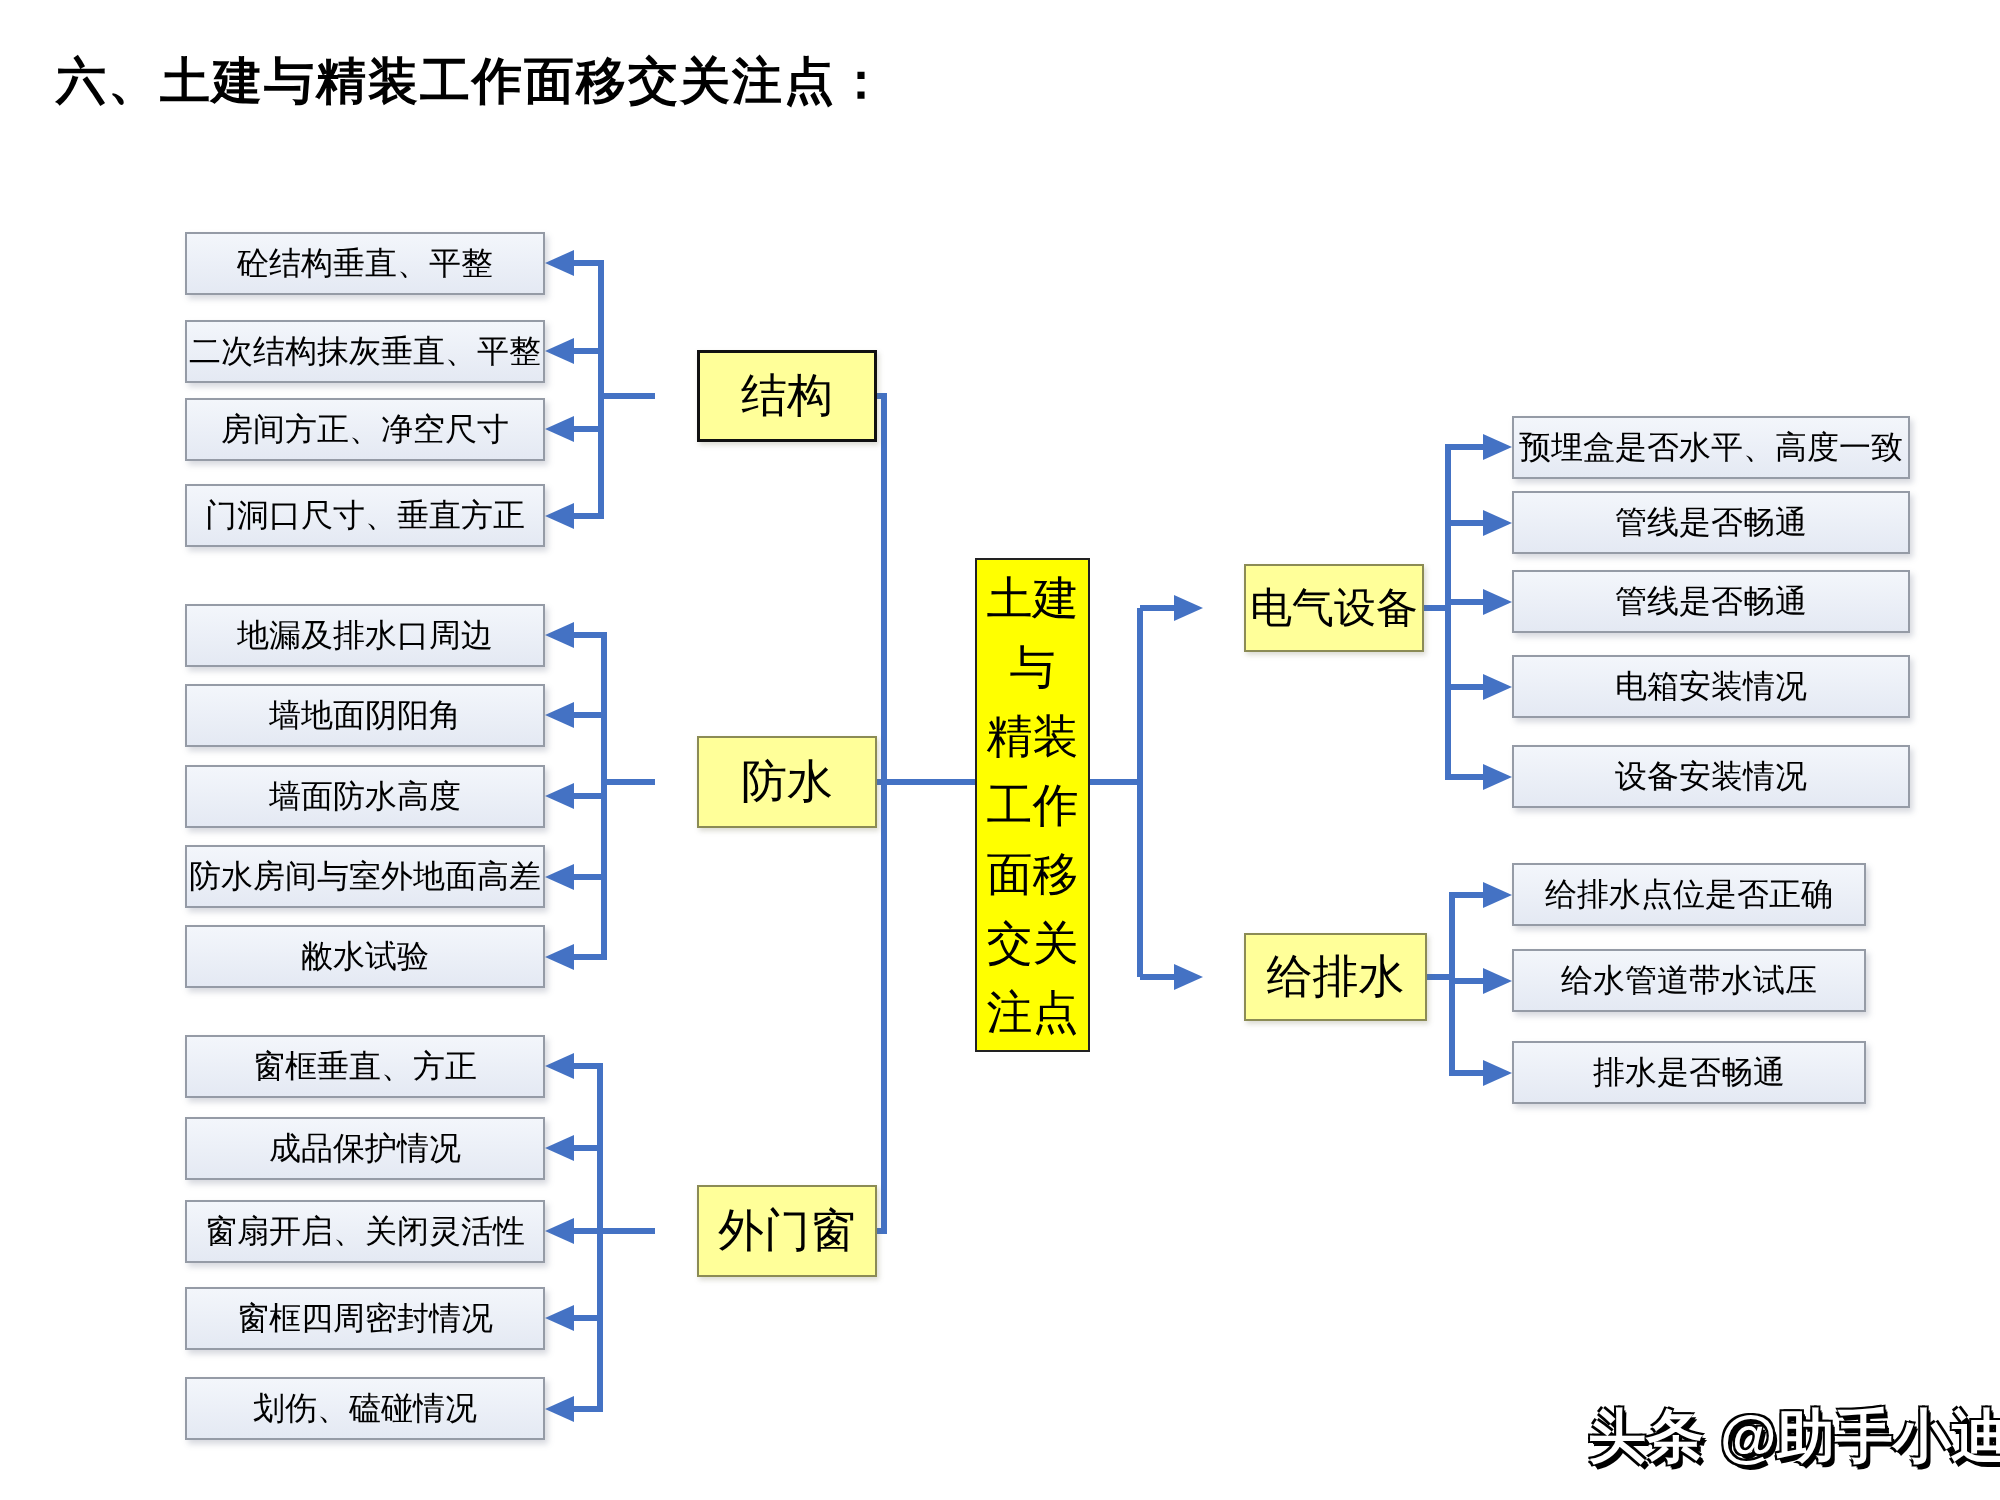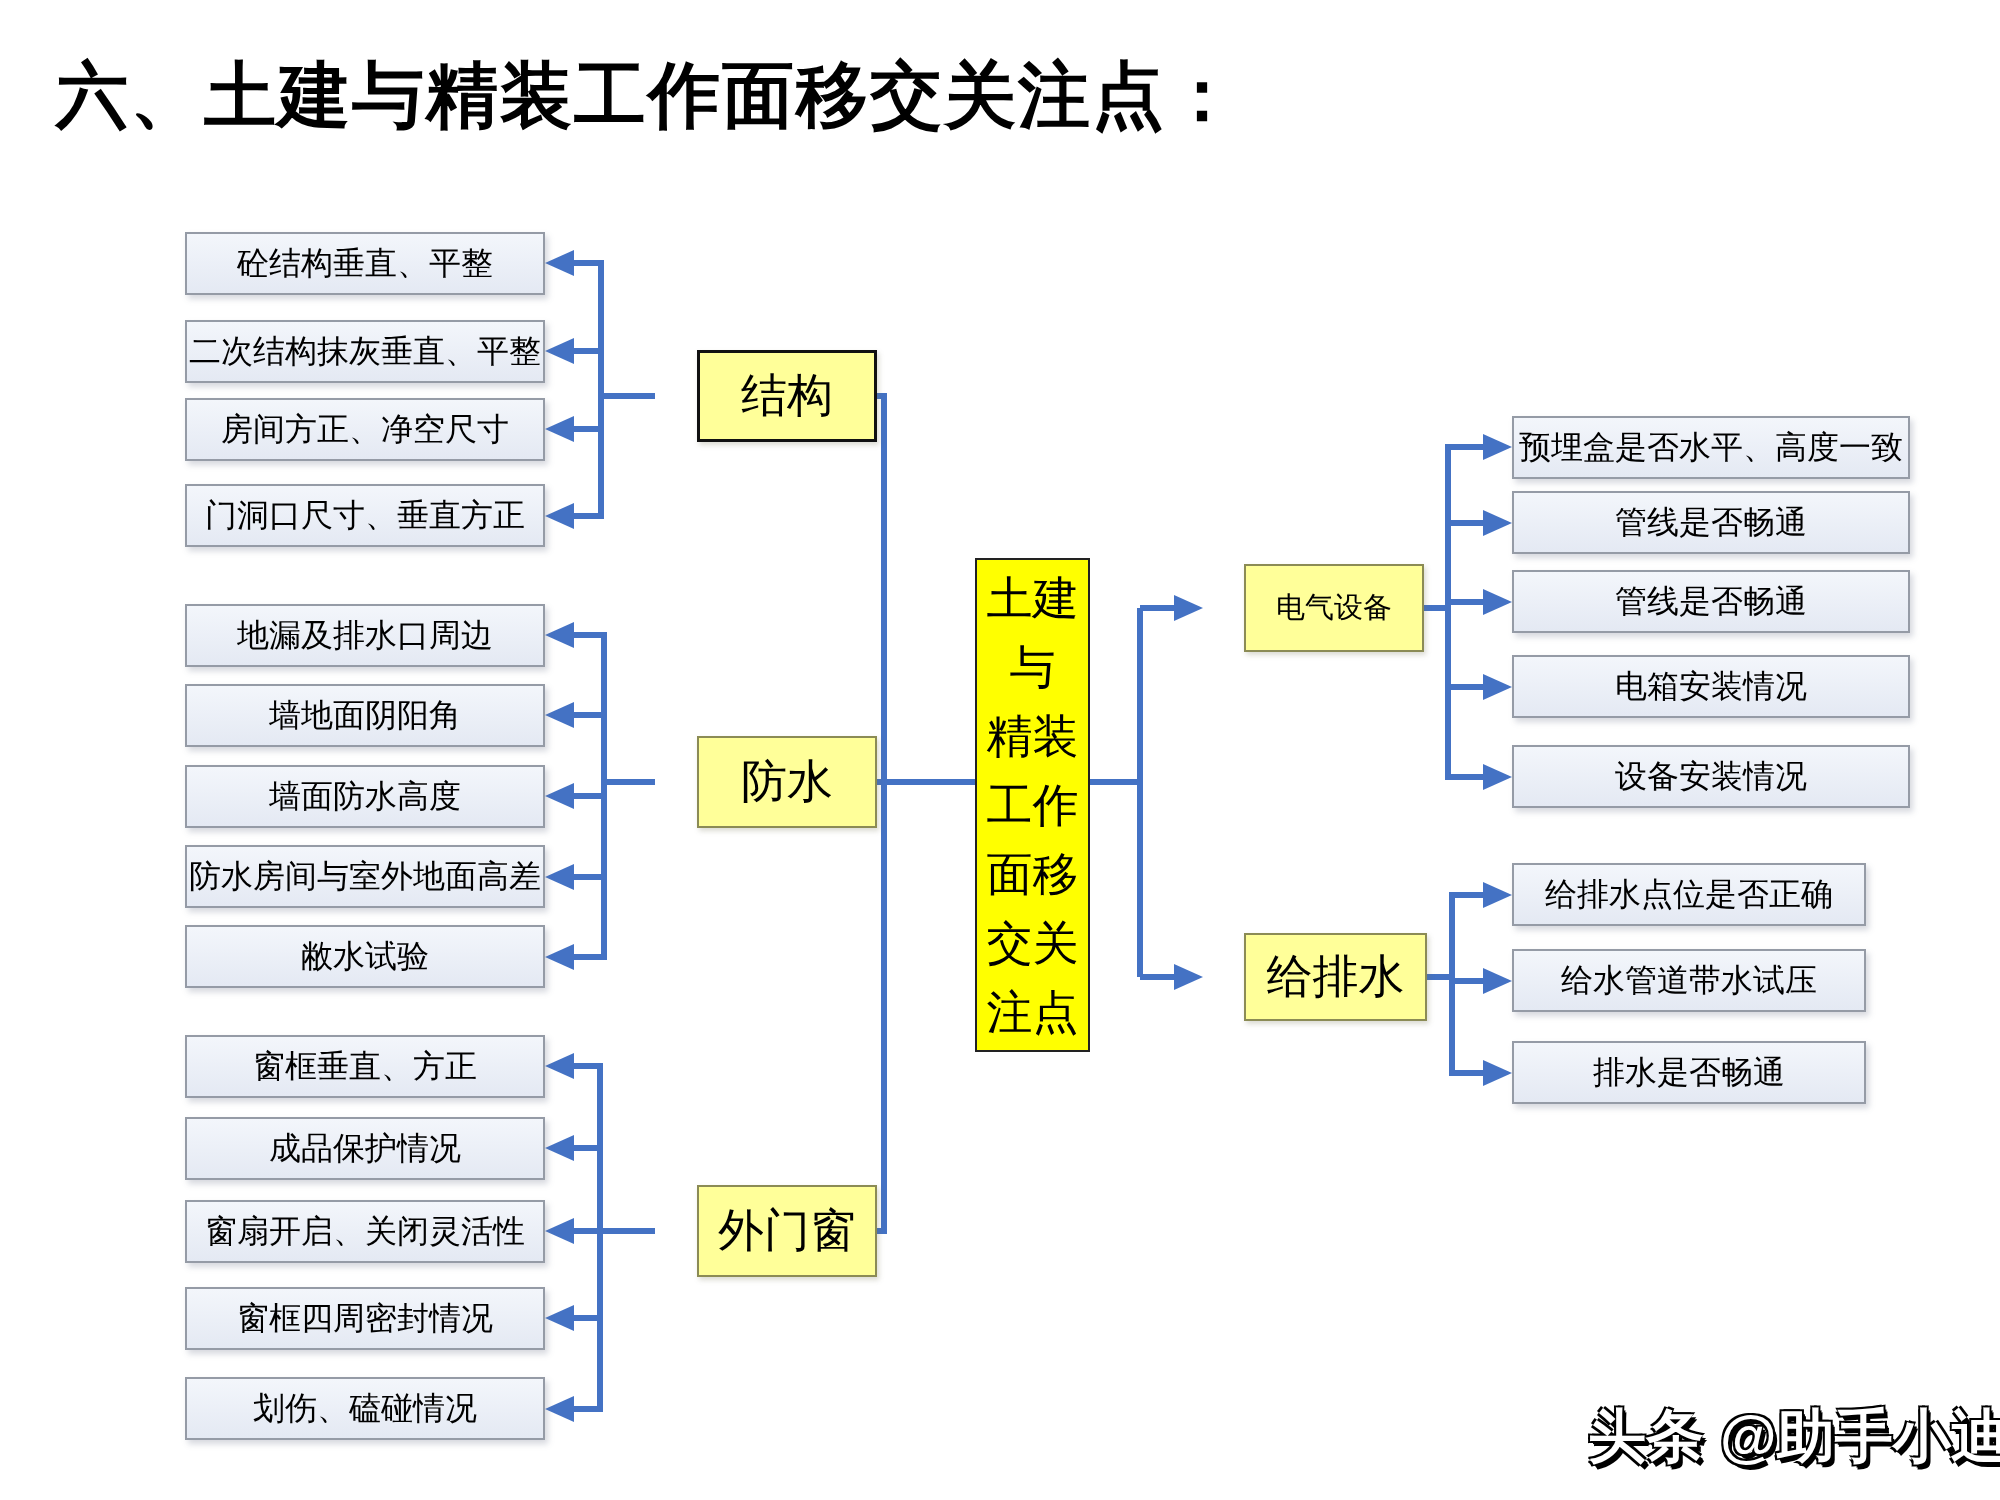--- a/index.html
+++ b/index.html
@@ -2,21 +2,21 @@
 <html><head>
 <meta charset="utf-8">
 <style>
   html,body{margin:0;padding:0;background:#888;}
   #slide{
     position:relative;width:2000px;height:1500px;background:#ffffff;
     font-family:"Liberation Serif","DejaVu Serif",serif;overflow:hidden;
   }
   #connectors{position:absolute;left:0;top:0;z-index:0;}
   .title{
-    position:absolute;left:56px;top:48px;font-size:72px;font-weight:bold;
+    position:absolute;left:56px;top:48px;font-size:50px;font-weight:bold;
     color:#000;letter-spacing:2px;white-space:nowrap;
   }
   .item{
     position:absolute;display:flex;align-items:center;justify-content:center;
     background:linear-gradient(180deg,#f3f6fb 0%,#e4e9f3 100%);
     border:2px solid #959ba6;box-shadow:3px 4px 6px rgba(110,120,140,.28);
     font-size:32px;color:#000;z-index:1;white-space:nowrap;box-sizing:border-box;
   }
   .cat{
     position:absolute;display:flex;align-items:center;justify-content:center;
@@ -153,21 +153,21 @@
   <div class="centerbox">
     <div>土建</div>
     <div>与</div>
     <div>精装</div>
     <div>工作</div>
     <div>面移</div>
     <div>交关</div>
     <div>注点</div>
   </div>
 
-  <div class="cat" style="left:1202px;top:564px;width:180px;height:88px;font-size:29px">电气设备</div>
+  <div class="cat" style="left:1202px;top:564px;width:180px;height:88px;font-size:42px">电气设备</div>
   <div class="cat" style="left:1202px;top:933px;width:183px;height:88px">给排水</div>
 
   <div class="item" style="left:1512px;top:416px;width:398px;height:63px">预埋盒是否水平、高度一致</div>
   <div class="item" style="left:1512px;top:491px;width:398px;height:63px">管线是否畅通</div>
   <div class="item" style="left:1512px;top:570px;width:398px;height:63px">管线是否畅通</div>
   <div class="item" style="left:1512px;top:655px;width:398px;height:63px">电箱安装情况</div>
   <div class="item" style="left:1512px;top:745px;width:398px;height:63px">设备安装情况</div>
 
   <div class="item" style="left:1512px;top:863px;width:354px;height:63px">给排水点位是否正确</div>
   <div class="item" style="left:1512px;top:949px;width:354px;height:63px">给水管道带水试压</div>

